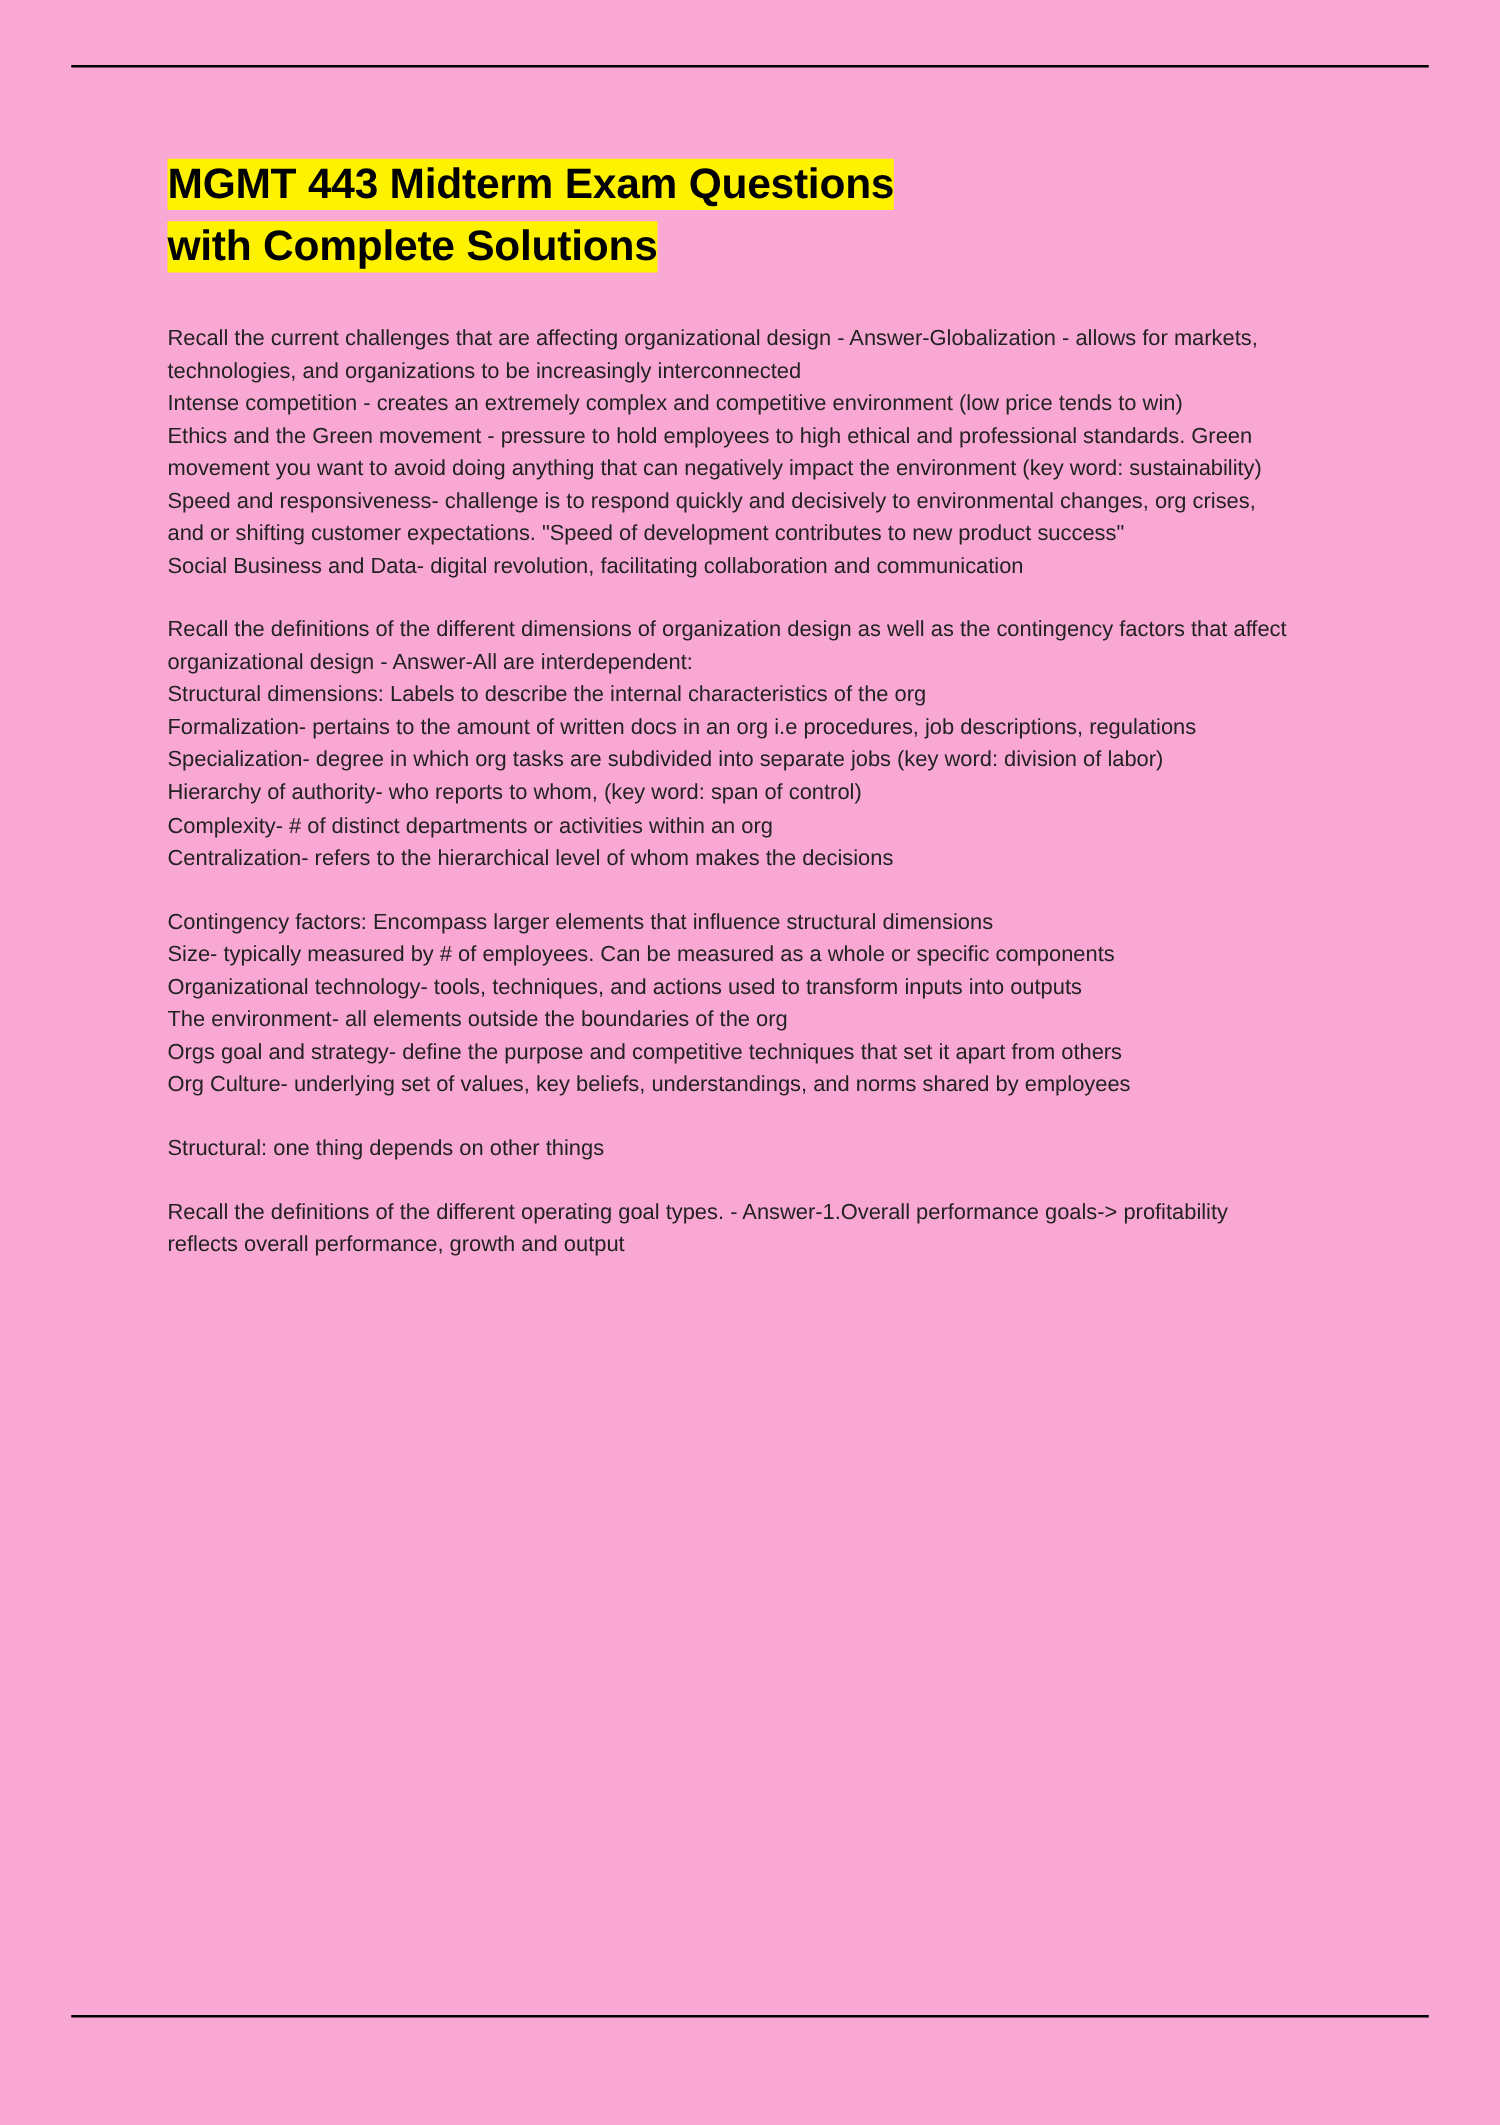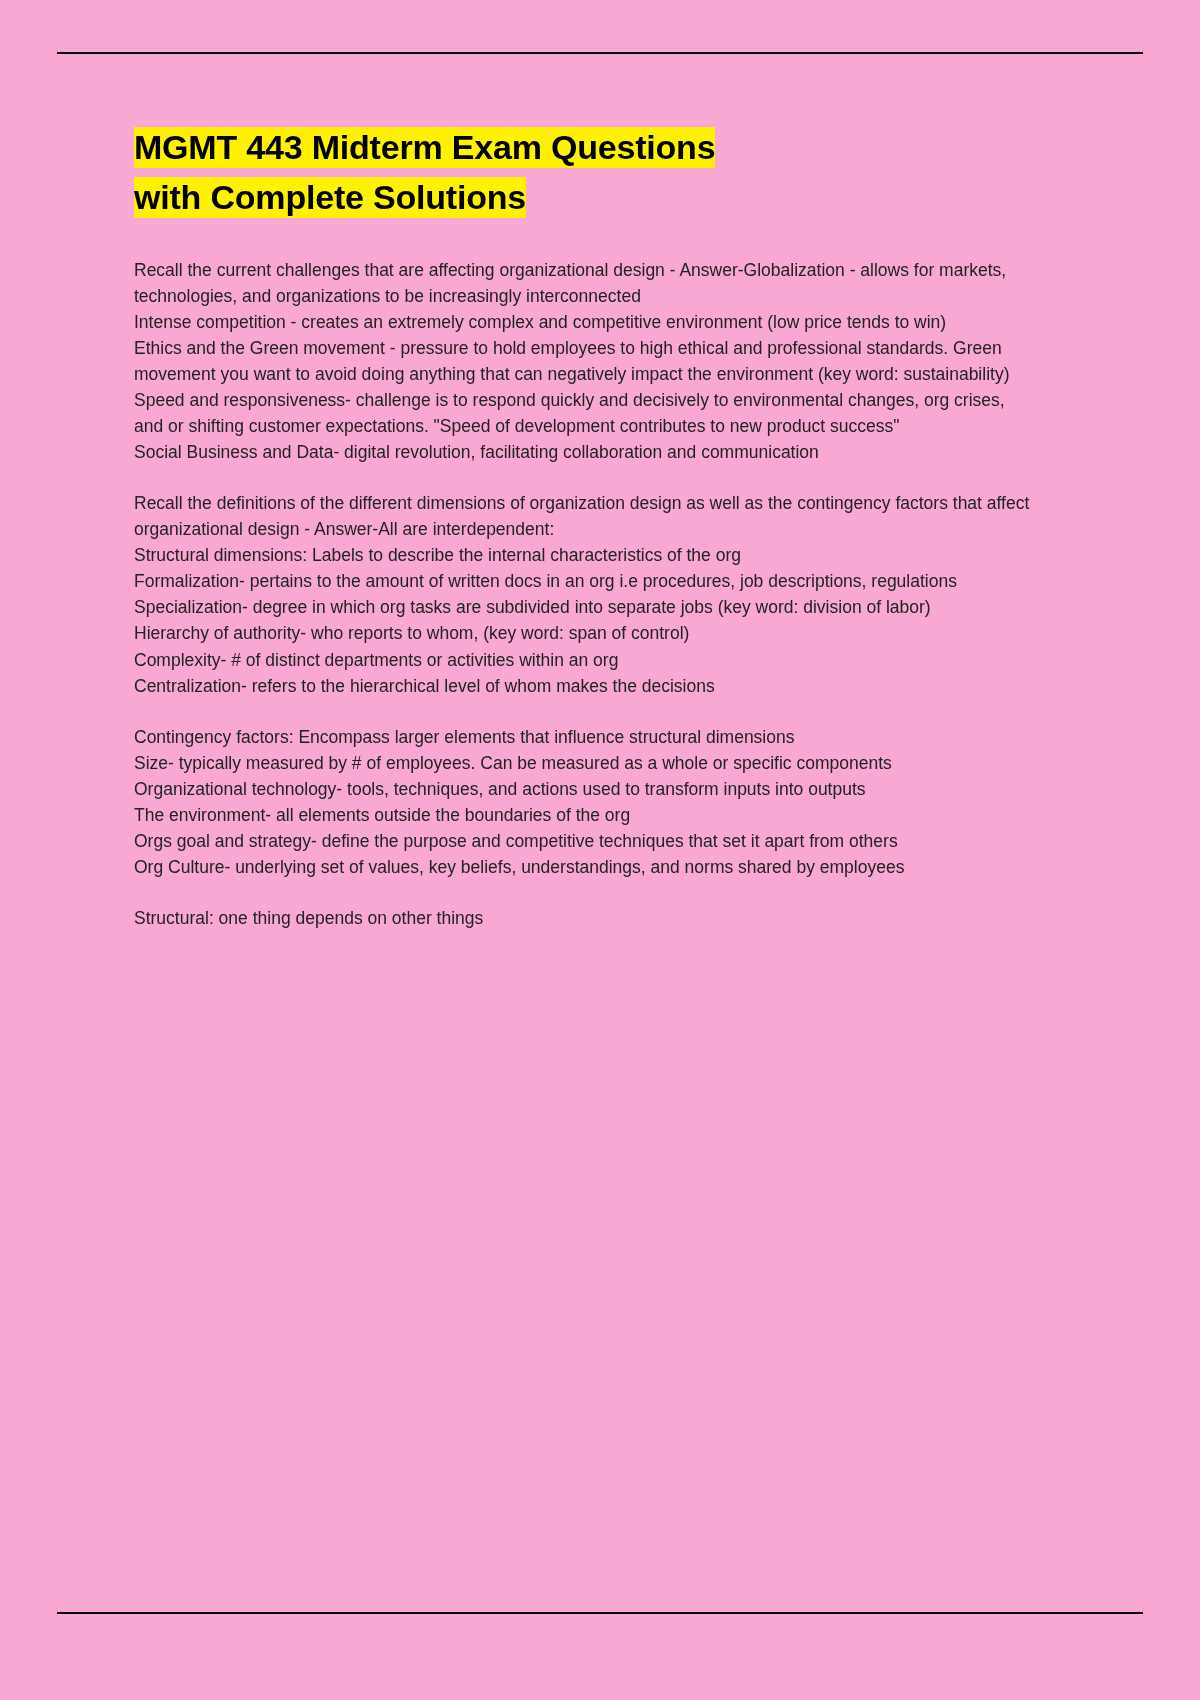--- a/index.html
+++ b/index.html
@@ -89,15 +89,16 @@
 Hierarchy of authority- who reports to whom, (key word: span of control)
 Complexity- # of distinct departments or activities within an org
 Centralization- refers to the hierarchical level of whom makes the decisions</p>
     <p class="body-block">Contingency factors: Encompass larger elements that influence structural dimensions
 Size- typically measured by # of employees. Can be measured as a whole or specific components
 Organizational technology- tools, techniques, and actions used to transform inputs into outputs
 The environment- all elements outside the boundaries of the org
 Orgs goal and strategy- define the purpose and competitive techniques that set it apart from others
 Org Culture- underlying set of values, key beliefs, understandings, and norms shared by employees</p>
     <p class="body-block">Structural: one thing depends on other things</p>
+    <p class="body-block">Recall the definitions of the different operating goal types. - Answer-1.Overall performance goals-&gt; profitability reflects overall performance, growth and output</p>
 
   </div>
 </div>
 
 </body></html>

